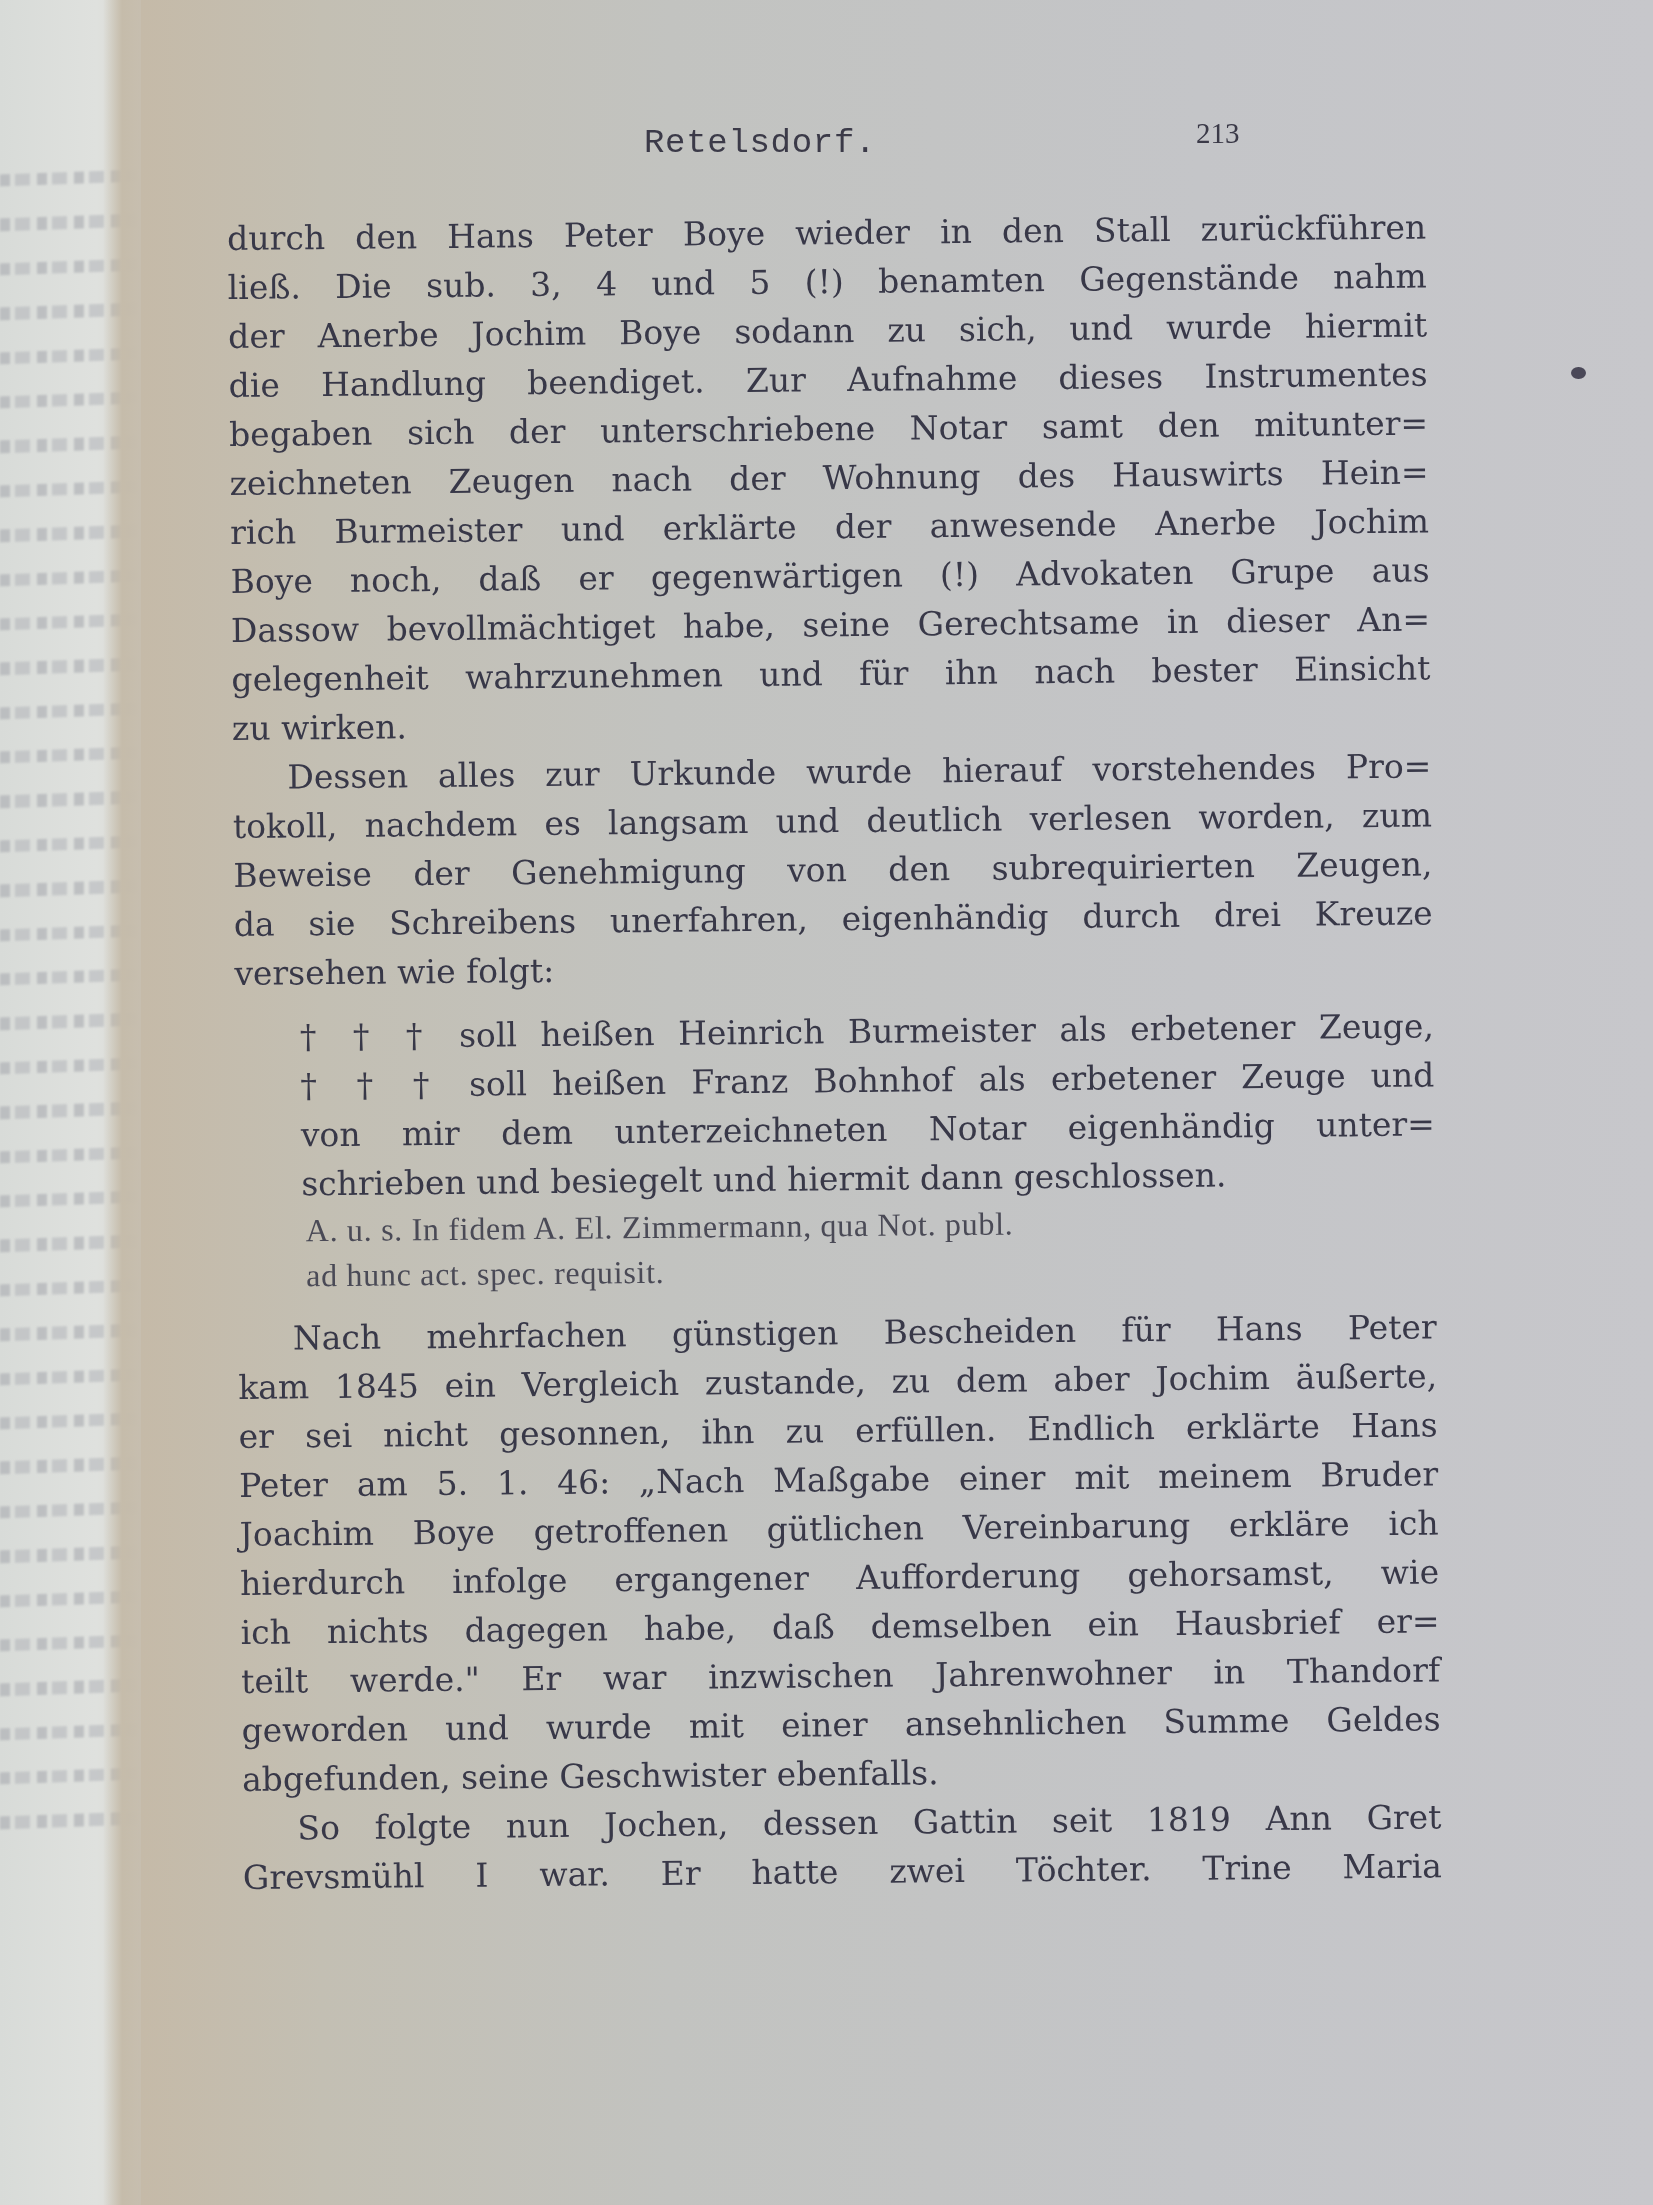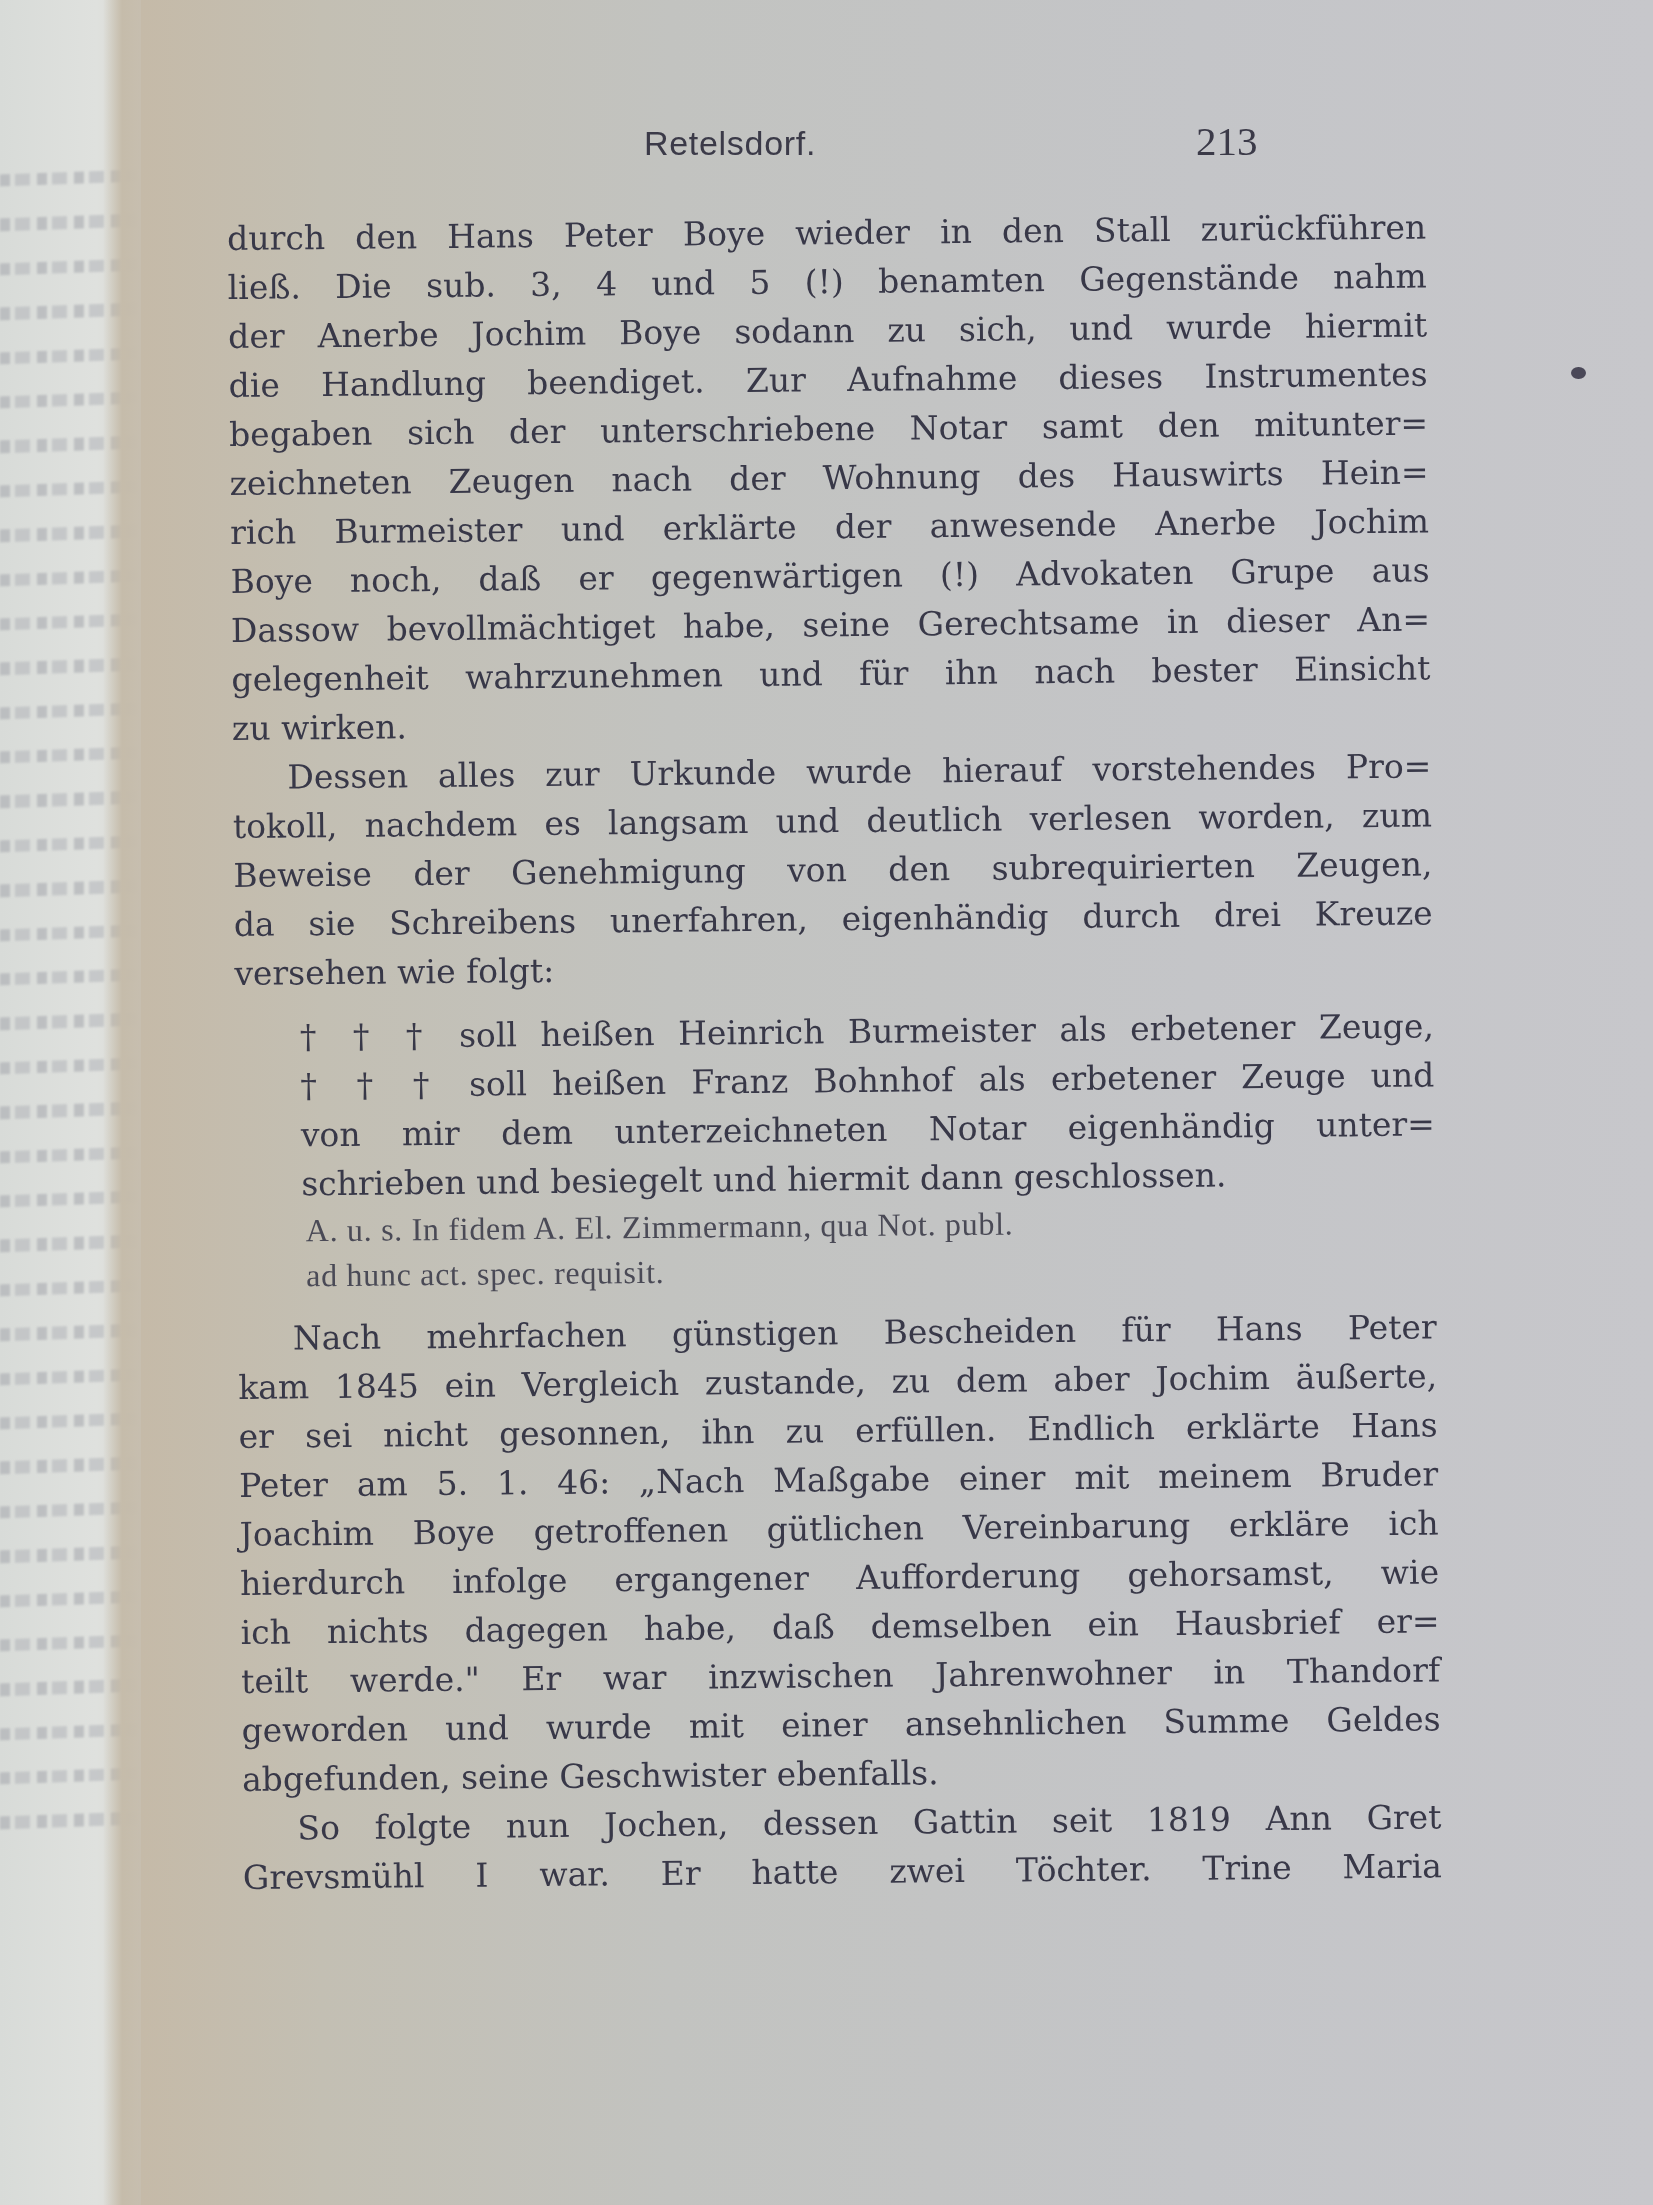--- a/index.html
+++ b/index.html
@@ -60,31 +60,31 @@
       position: absolute;
       top: 117px;
       left: 0;
       width: 1512px;
       height: 55px;
     }
     .running-title {
       position: absolute;
       left: 503px;
       top: 6.9px;
-      font-family: Liberation Sans, sans-serif;
+      font-family: Liberation Mono, monospace;
       font-size: 34px;
       color: #3b3a48;
       letter-spacing: 0.7px;
     }
     .page-number {
       position: absolute;
       left: 1055px;
       top: 0;
       font-family: "Liberation Serif", serif;
-      font-size: 41px;
+      font-size: 29px;
       color: #3b3a48;
     }
     .text-block {
       position: absolute;
       left: 86px;
       top: 214px;
       width: 1199px;
       color: #383848;
       font-family: "DejaVu Serif", serif;
       font-size: 33px;

